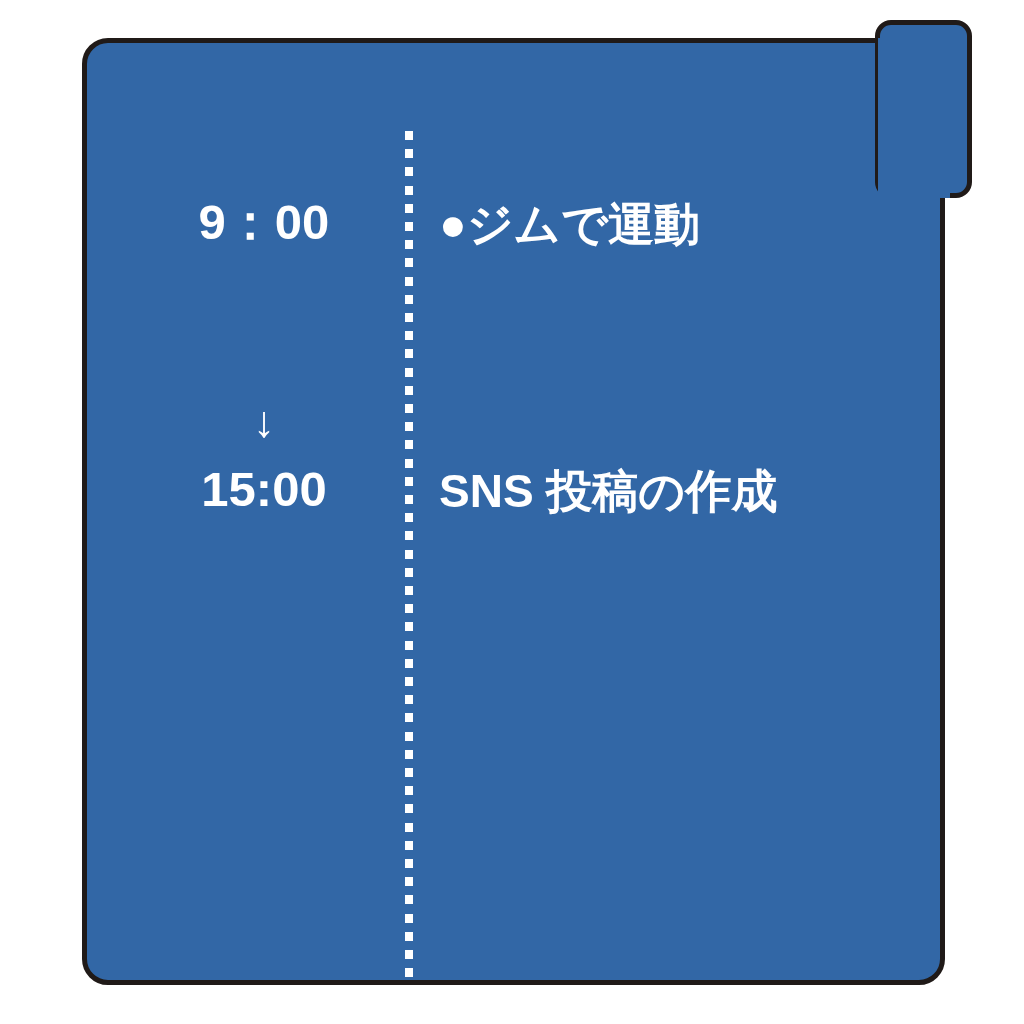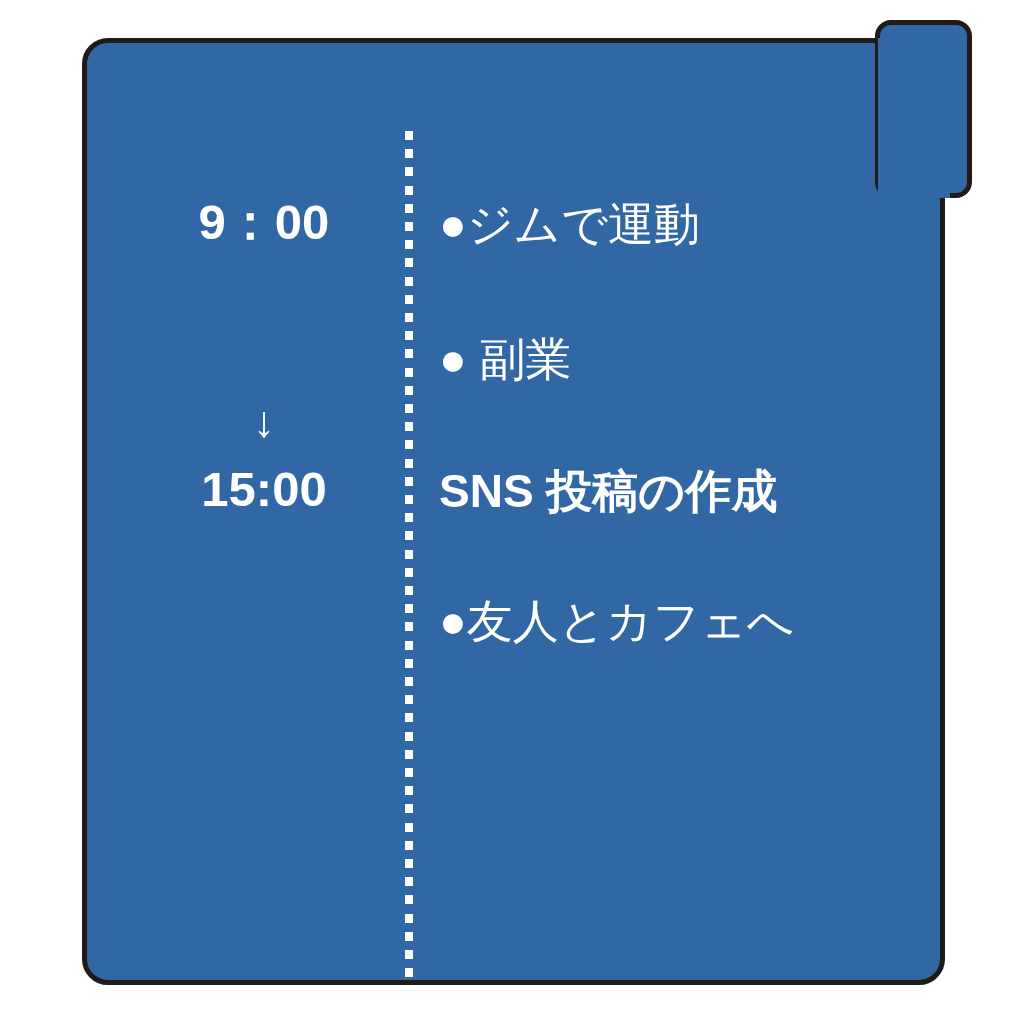--- a/index.html
+++ b/index.html
@@ -123,21 +123,21 @@
     font-size: 44px;
     font-weight: normal;
     line-height: 52px;
   }
   .row-text {
     position: absolute;
     left: 352px;
     width: 580px;
     color: #ffffff;
     font-size: 46px;
-    font-weight: normal;
+    font-weight: bold;
     line-height: 66px;
     white-space: pre;
   }
   .row-text.sub {
     font-weight: bold;
   }
 
   
   .row-1-time  { top: 150px; }
   .row-1-text  { top: 148px; }
@@ -210,24 +210,22 @@
       </div>
 
     <div class="rows">
 
       <div class="row-time row-1-time">9：00</div>
       <div class="row-text row-1-text">●ジムで運動</div>
 
       <div class="row-arrow row-2-arrow">↓</div>
       <div class="row-time row-3-time">15:00</div>
 
-      <div class="row-text row-2-text">● 副業</div>
       <div class="row-text sub row-2-text3">SNS 投稿の作成</div>
 
-      <div class="row-text row-4-text">●友人とカフェへ</div>
 
     </div>
   </div>
 
   <div class="tab-seam"></div>
 
   <div class="day-tab">
     <span class="day-tab-label">休日</span>
   </div>
 

